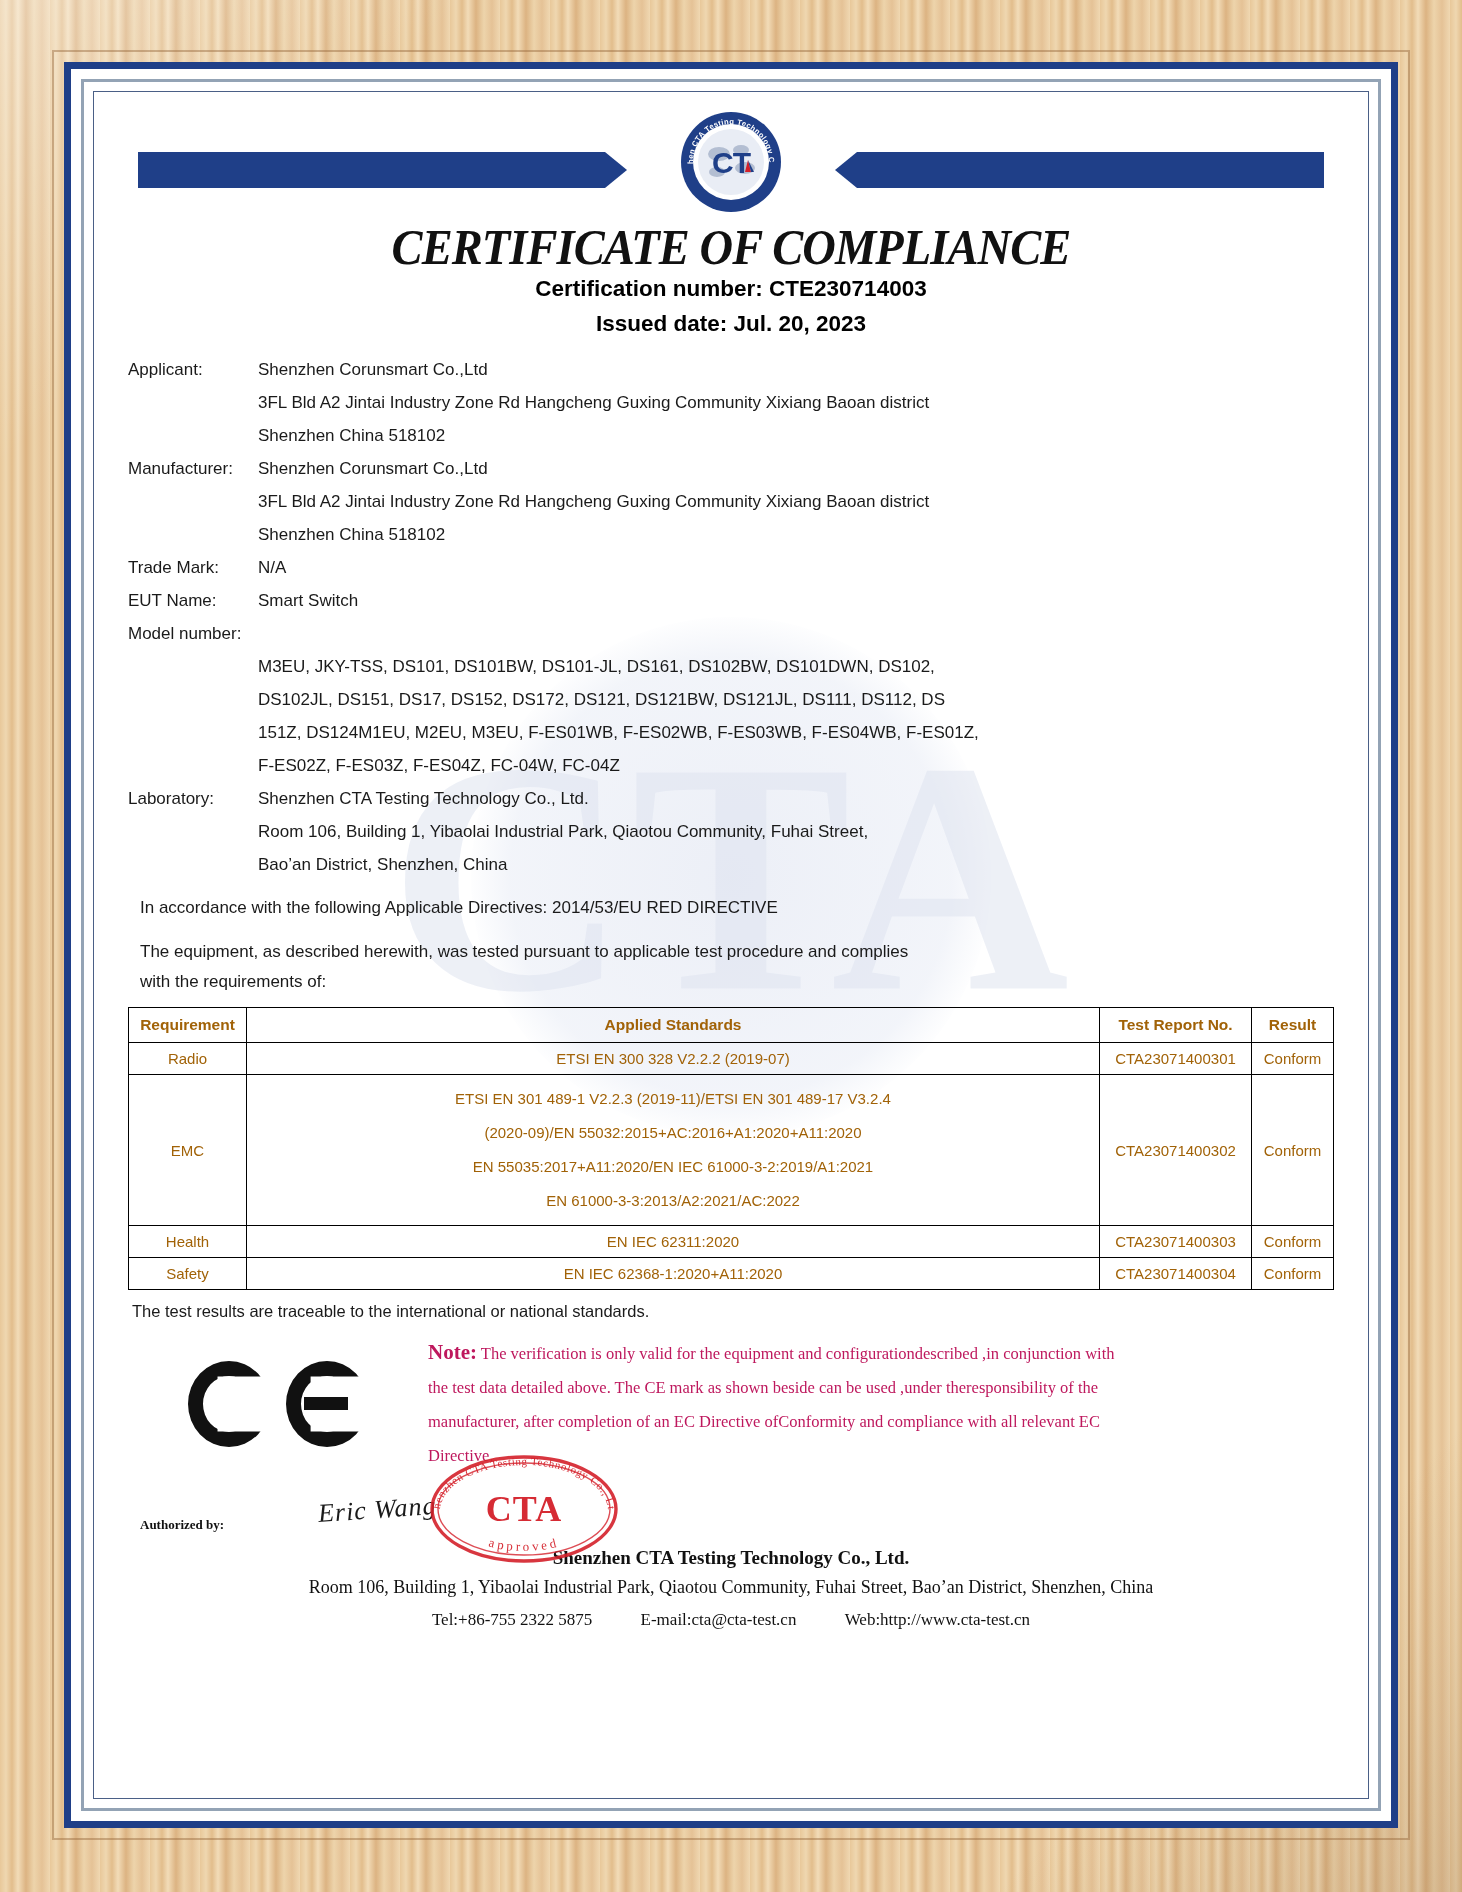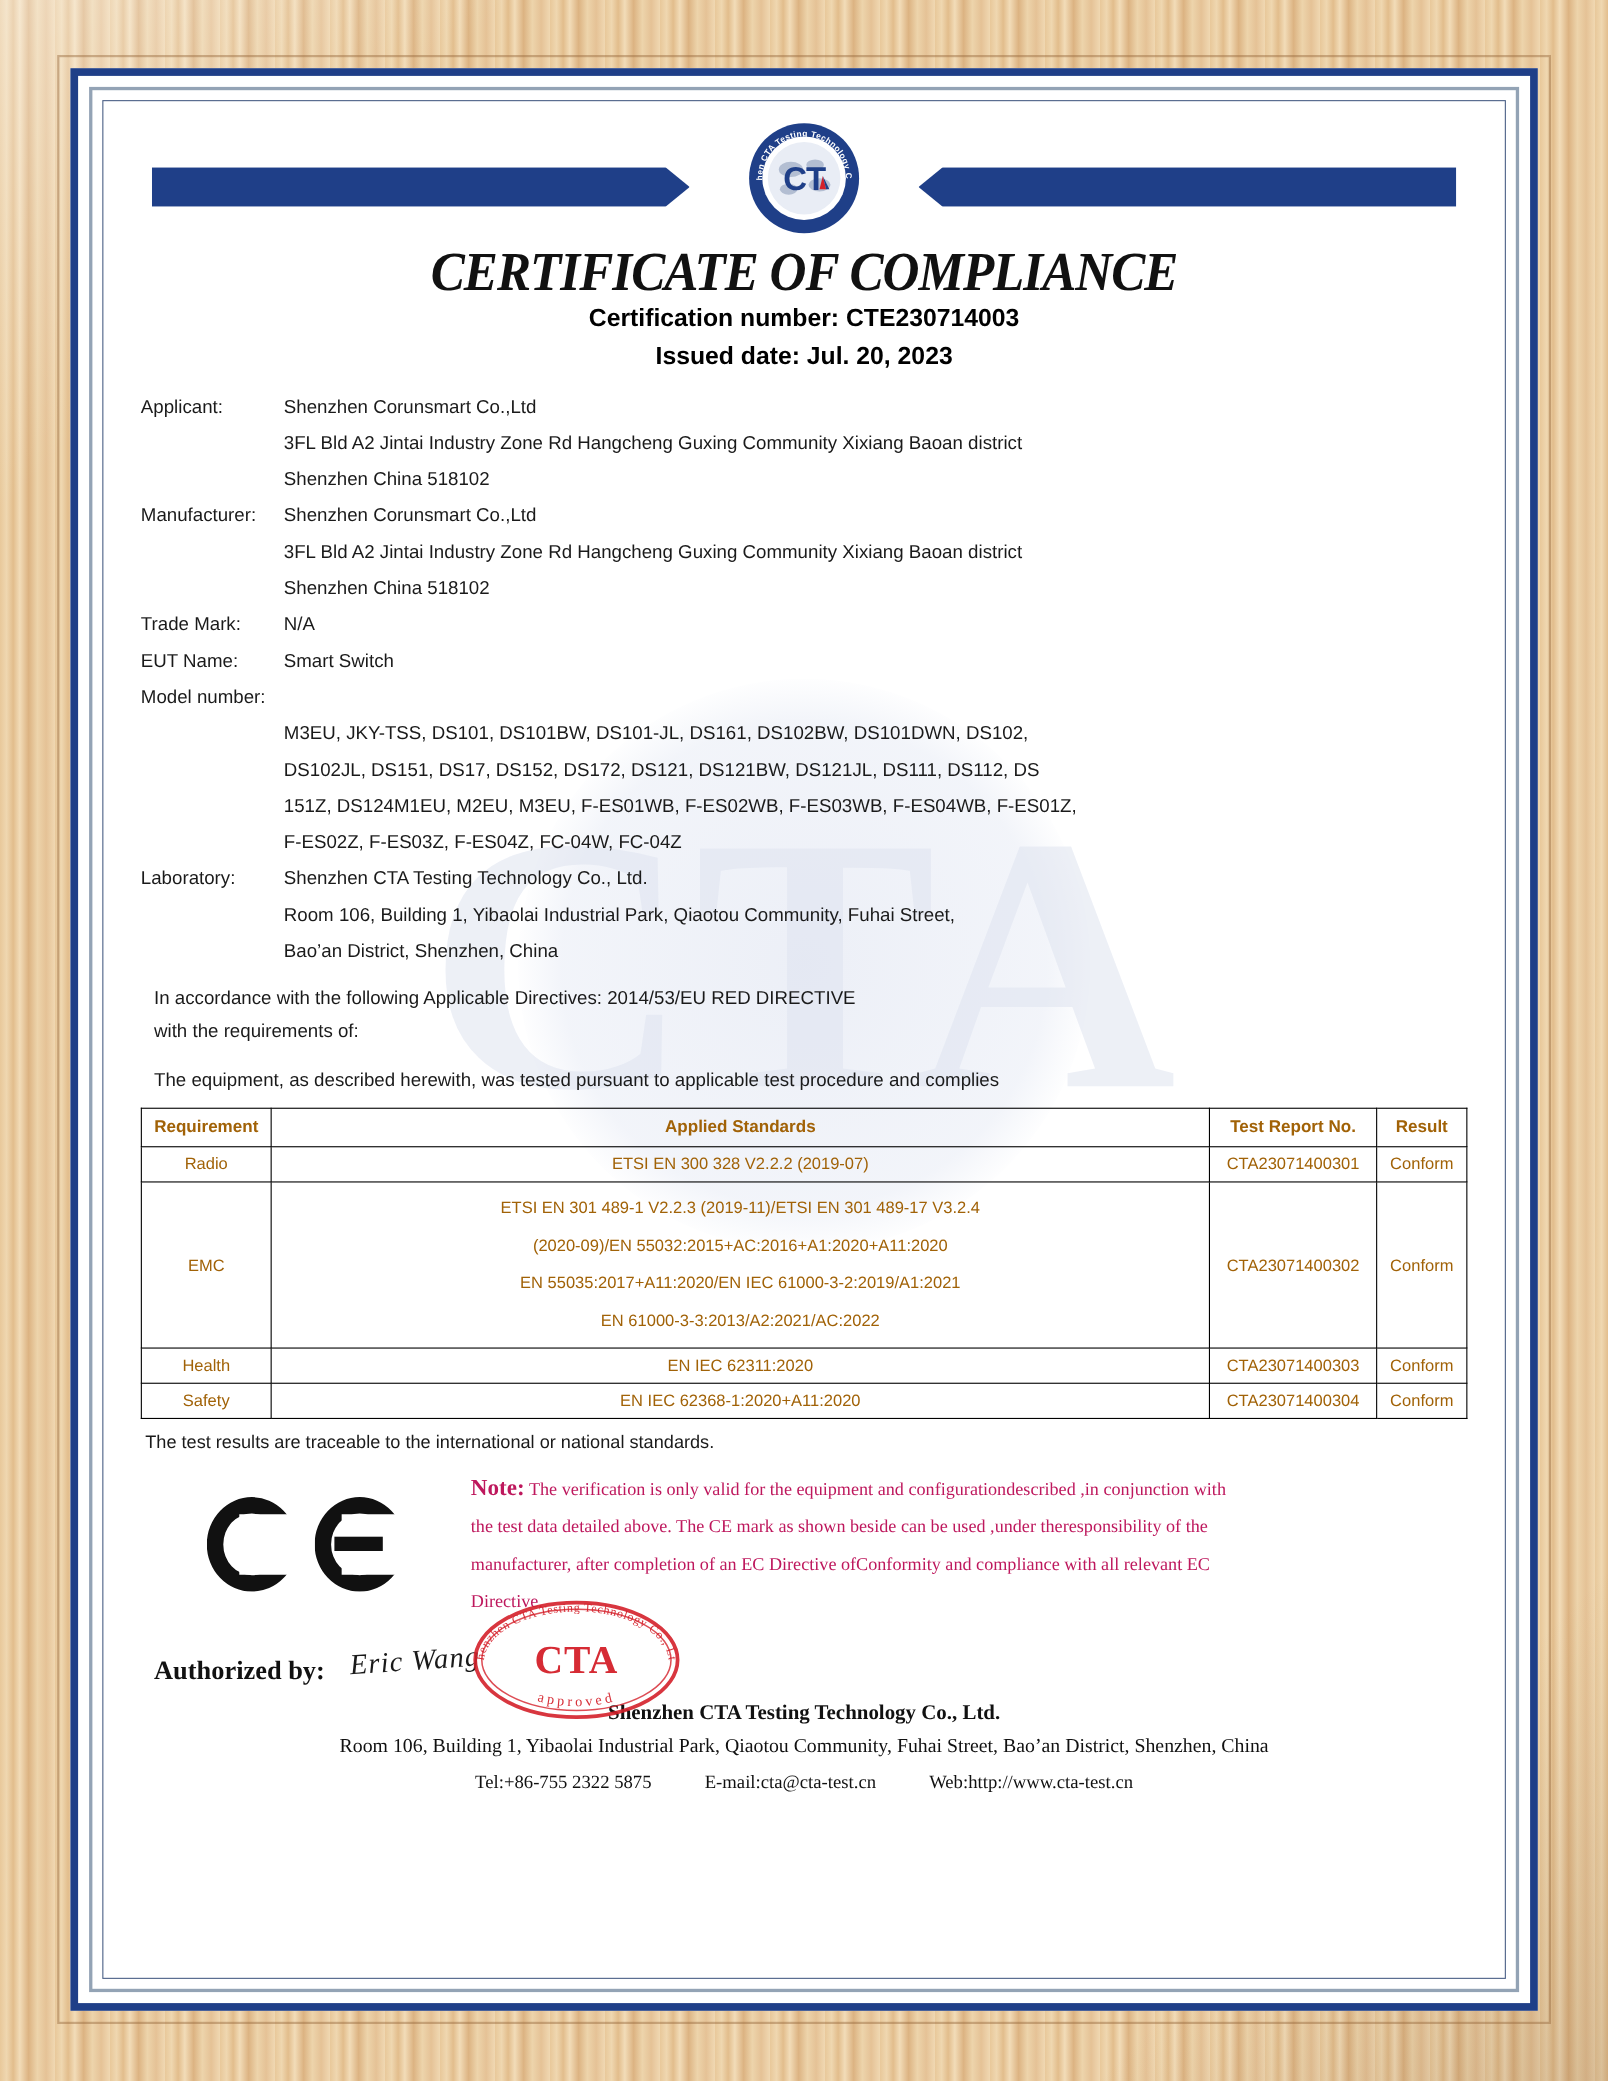--- a/index.html
+++ b/index.html
@@ -270,21 +270,21 @@
   
   .sig-row {
     position: relative;
     height: 66px;
     margin-top: 2px;
   }
   .auth-label {
     position: absolute;
     left: 12px;
     bottom: 8px;
-    font-size: 24px;
+    font-size: 13px;
     font-weight: bold;
     font-family: "Liberation Serif", serif;
     color: #111;
   }
   .signature {
     position: absolute;
     left: 190px;
     bottom: 16px;
     font-family: "Liberation Serif", serif;
     font-style: italic;
@@ -406,22 +406,22 @@
 
             <div class="frow">
               <div class="flabel">Laboratory:</div>
               <div class="fval">Shenzhen CTA Testing Technology Co., Ltd.</div>
             </div>
             <div class="findent">Room 106, Building 1, Yibaolai Industrial Park, Qiaotou Community, Fuhai Street,</div>
             <div class="findent">Bao’an District, Shenzhen, China</div>
           </div>
 
           <div class="para">In accordance with the following Applicable Directives: 2014/53/EU RED DIRECTIVE</div>
+          <div class="para para2">The equipment, as described herewith, was tested pursuant to applicable test procedure and complies</div>
           <div class="para" style="margin-top:0">with the requirements of:</div>
-          <div class="para para2">The equipment, as described herewith, was tested pursuant to applicable test procedure and complies</div>
 
           <table class="std">
             <thead>
               <tr>
                 <th class="col-req">Requirement</th>
                 <th class="col-std">Applied Standards</th>
                 <th class="col-rep">Test Report No.</th>
                 <th class="col-res">Result</th>
               </tr>
             </thead>

